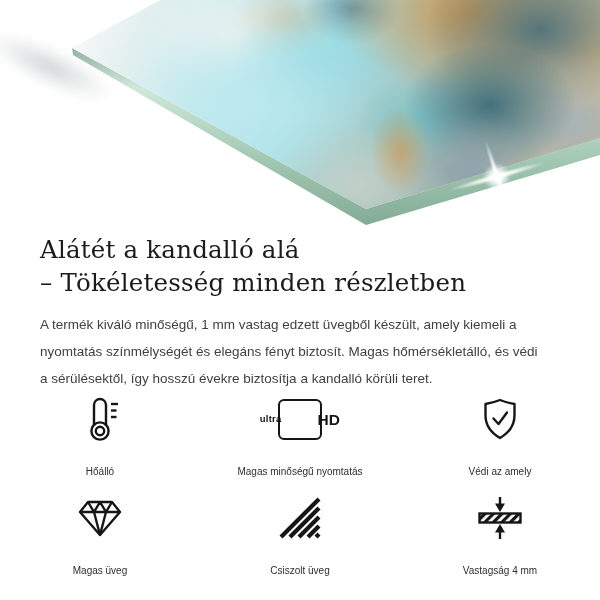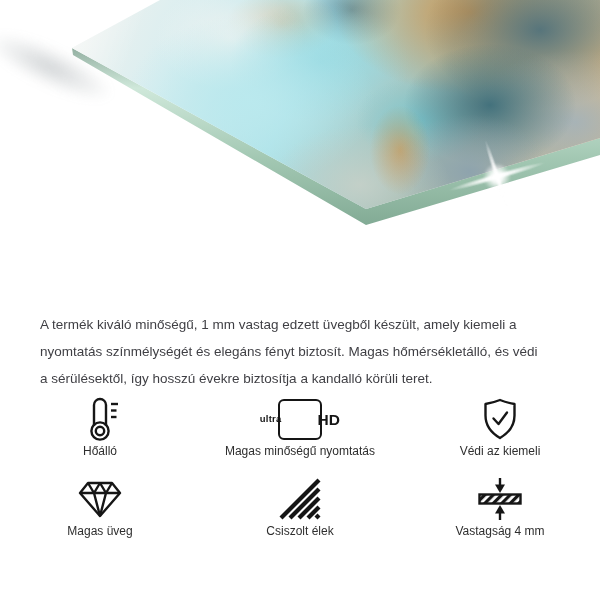--- a/index.html
+++ b/index.html
@@ -66,21 +66,21 @@
     position:absolute;left:40px;top:311px;width:506px;margin:0;
     font-size:13.5px;line-height:27px;color:#3f3f44;
   }
   
   .features{
     position:absolute;left:0;top:394px;width:600px;
     display:grid;grid-template-columns:repeat(3,1fr);row-gap:16px;
   }
   .feature{display:flex;flex-direction:column;align-items:center;}
   .icon-box{height:50px;display:flex;align-items:center;justify-content:center;}
-  .feature-label{margin-top:0;font-size:12px;color:#2e2e2e;}
+  .feature-label{margin-top:22px;font-size:10px;color:#2e2e2e;}
   .hd-box{
     width:40px;height:37px;border:2.6px solid #151515;border-radius:6px;
     display:flex;flex-direction:row;align-items:center;justify-content:center;
     color:#151515;font-weight:bold;line-height:1;gap:36px;
   }
   .hd-top{font-size:9.5px;letter-spacing:.2px;}
   .hd-bottom{font-size:15.5px;margin-top:1px;letter-spacing:.2px;}
   svg .ln{stroke:#161616;stroke-width:2.4;fill:none;}
   svg .thick{stroke:#161616;stroke-width:4.2;fill:none;}
   svg .solid{fill:#161616;stroke:none;}
@@ -94,20 +94,24 @@
     <div class="corner-shadow"></div>
     <div class="glass-edge"></div>
     <div class="glass-surface"></div>
     <div class="sparkle">
       <div class="beam-a"></div>
       <div class="beam-b"></div>
       <div class="glow"></div>
     </div>
   </div>
 
+  <h1 class="heading">
+    <span>Alátét a kandalló alá</span><br>
+    <span>– Tökéletesség minden részletben</span>
+  </h1>
 
   <p class="desc">A termék kiváló minőségű, 1 mm vastag edzett üvegből készült, amely kiemeli a nyomtatás színmélységét és elegáns fényt biztosít. Magas hőmérsékletálló, és védi a sérülésektől, így hosszú évekre biztosítja a kandalló körüli teret.</p>
 
   <div class="features">
 
     <div class="feature">
       <div class="icon-box">
         <svg width="44" height="46" viewBox="0 0 44 46">
           <path class="ln" d="M16,30 V9 a6,6 0 0 1 12,0 V30"></path>
           <circle class="ln" cx="22" cy="35" r="8.6"></circle>
@@ -130,21 +134,21 @@
       <div class="feature-label">Magas minőségű nyomtatás</div>
     </div>
 
     <div class="feature">
       <div class="icon-box">
         <svg width="40" height="44" viewBox="0 0 40 44">
           <path class="ln" stroke-linejoin="round" d="M20,3 C24.5,4.8 29.5,6.2 34.5,7 v11.5 c0,10 -6,17.5 -14.5,22.5 C11.5,36 5.5,28.5 5.5,18.5 V7 C10.5,6.2 15.5,4.8 20,3 Z"></path>
           <path class="ln" stroke-linecap="round" stroke-linejoin="round" d="M13.5,21.5 l5,5.5 L27,15.5"></path>
         </svg>
       </div>
-      <div class="feature-label">Védi az kiemeli</div>
+      <div class="feature-label">Védi az amely</div>
     </div>
 
     <div class="feature">
       <div class="icon-box">
         <svg width="46" height="40" viewBox="0 0 46 40">
           <path class="ln" stroke-linejoin="round" d="M11,4 H35 L43,14 L23,37 L3,14 Z"></path>
           <path class="ln" d="M3,14 H43 M11,4 L17,14 M35,4 L29,14 M17,14 L23,37 M29,14 L23,37 M17,14 L23,4 M29,14 L23,4"></path>
         </svg>
       </div>
       <div class="feature-label">Magas üveg</div>
@@ -153,21 +157,21 @@
     <div class="feature">
       <div class="icon-box">
         <svg width="44" height="44" viewBox="0 0 44 44">
           <line class="thick" x1="3" y1="41" x2="41" y2="3"></line>
           <line class="thick" x1="12" y1="41" x2="41" y2="12"></line>
           <line class="thick" x1="21" y1="41" x2="41" y2="21"></line>
           <line class="thick" x1="30" y1="41" x2="41" y2="30"></line>
           <line class="thick" x1="38" y1="41" x2="41" y2="38"></line>
         </svg>
       </div>
-      <div class="feature-label">Csiszolt élek</div>
+      <div class="feature-label">Csiszolt üveg</div>
     </div>
 
     <div class="feature">
       <div class="icon-box">
         <svg width="48" height="46" viewBox="0 0 48 46">
           <defs>
             <pattern id="hatch" width="6" height="6" patternUnits="userSpaceOnUse" patternTransform="rotate(45)">
               <rect x="0" y="0" width="3.2" height="6" fill="#161616"></rect>
             </pattern>
           </defs>

